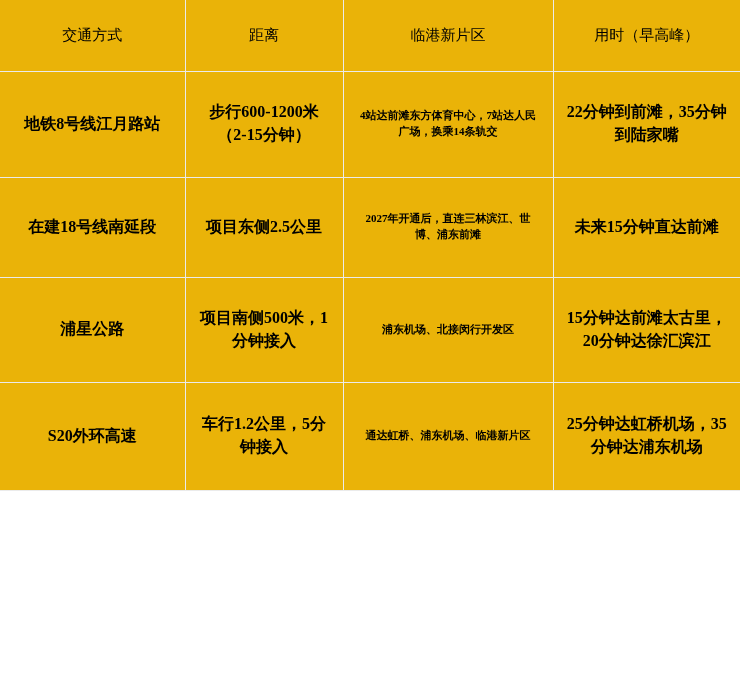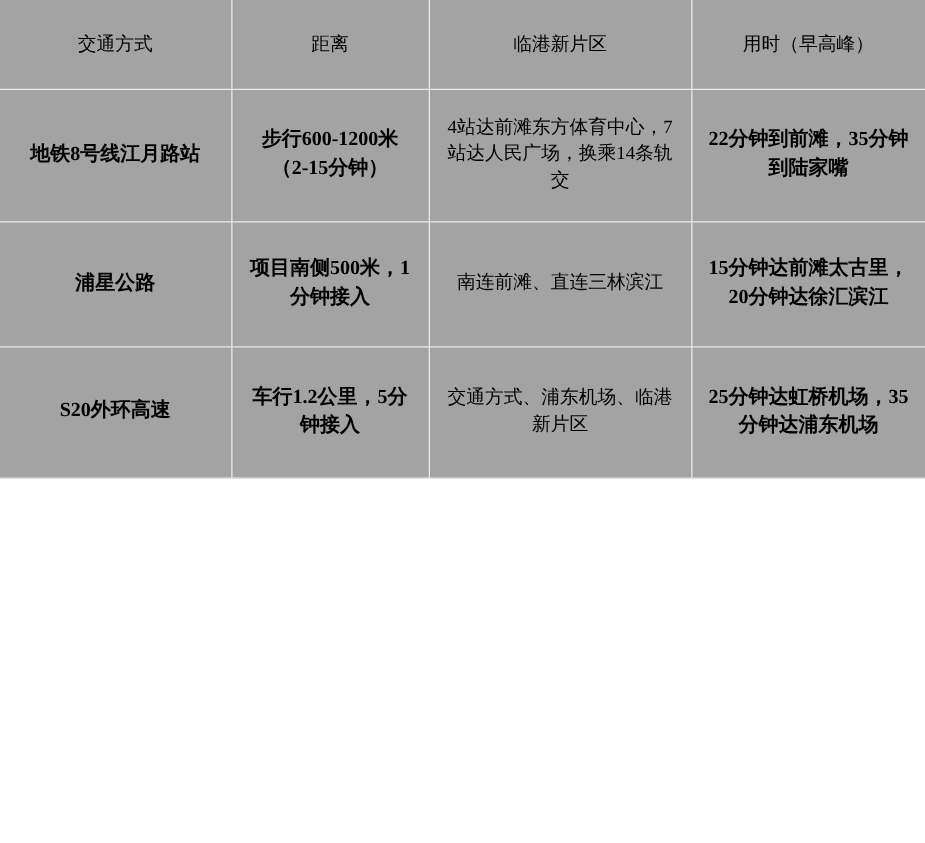--- a/index.html
+++ b/index.html
@@ -10,21 +10,21 @@
     height: 674px;
     overflow: hidden;
     font-family: "Liberation Serif", "DejaVu Serif", serif;
     color: #000000;
   }
   table.transport {
     width: 740px;
     table-layout: fixed;
     border-collapse: collapse;
     border-spacing: 0;
-    background: #a3a3a3;
+    background: #eab308;
   }
   col.c1 { width: 185px; }
   col.c2 { width: 158px; }
   col.c3 { width: 210px; }
   col.c4 { width: 187px; }
 
   th, td {
     text-align: center;
     vertical-align: middle;
     padding: 6px 12px;
@@ -47,22 +47,22 @@
     font-weight: 400;
     font-size: 15px;
     color: #000000;
   }
   td {
     font-size: 16px;
     line-height: 1.42;
     font-weight: 700; 
   }
   td:nth-child(3) {
-    font-weight: 400; 
-    font-size: 15px;
+    font-weight: 700; 
+    font-size: 11px;
   }
 </style>
 </head>
 <body>
 
 <table class="transport">
   <colgroup>
     <col class="c1">
       <col class="c2">
       <col class="c3">
@@ -77,25 +77,31 @@
     </tr>
   </thead>
   <tbody>
     <tr>
       <td>地铁8号线江月路站</td>
       <td>步行600-1200米（2-15分钟）</td>
       <td>4站达前滩东方体育中心，7站达人民广场，换乘14条轨交</td>
       <td>22分钟到前滩，35分钟到陆家嘴</td>
     </tr>
     <tr>
+      <td>在建18号线南延段</td>
+      <td>项目东侧2.5公里</td>
+      <td>2027年开通后，直连三林滨江、世博、浦东前滩</td>
+      <td>未来15分钟直达前滩</td>
+    </tr>
+    <tr>
       <td>浦星公路</td>
       <td>项目南侧500米，1分钟接入</td>
-      <td>南连前滩、直连三林滨江</td>
+      <td>浦东机场、北接闵行开发区</td>
       <td>15分钟达前滩太古里，20分钟达徐汇滨江</td>
     </tr>
     <tr>
       <td>S20外环高速</td>
       <td>车行1.2公里，5分钟接入</td>
-      <td>交通方式、浦东机场、临港新片区</td>
+      <td>通达虹桥、浦东机场、临港新片区</td>
       <td>25分钟达虹桥机场，35分钟达浦东机场</td>
     </tr>
   </tbody>
 </table>
 
 </body></html>

